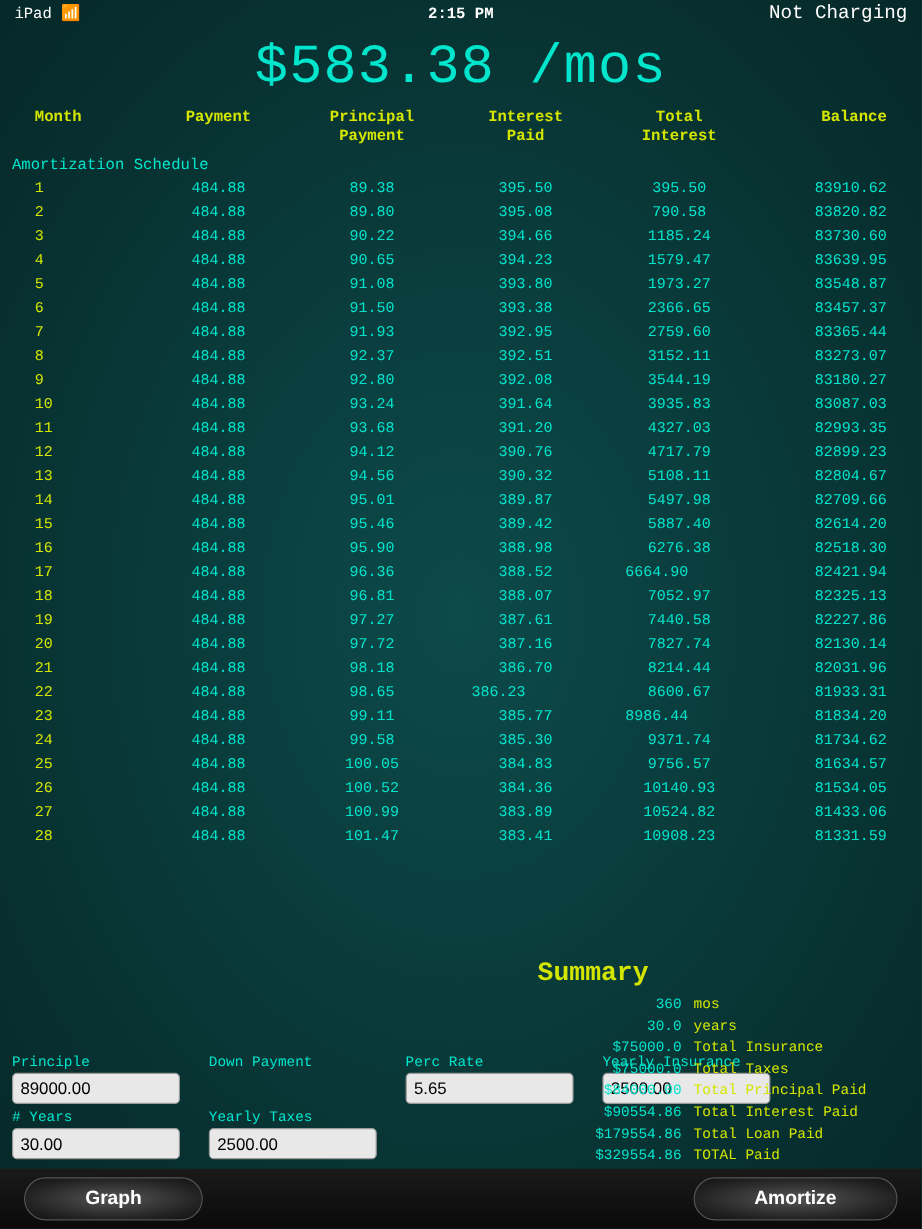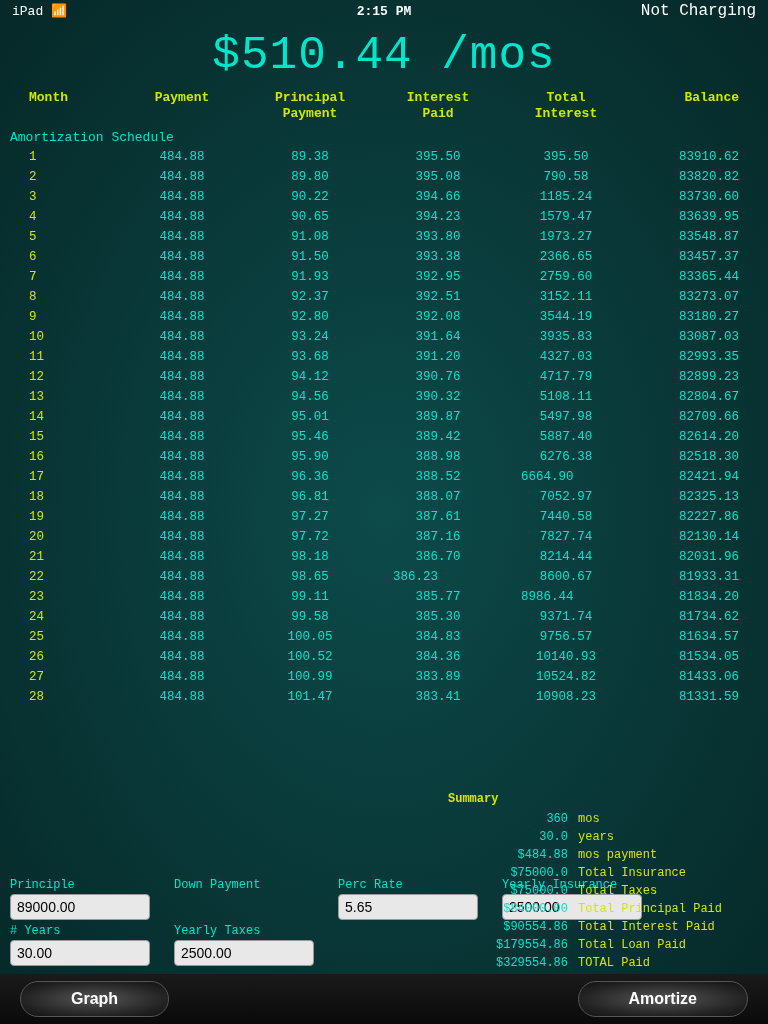--- a/index.html
+++ b/index.html
@@ -112,21 +112,21 @@
     
     #summary-area {
       position: absolute;
       bottom: 52px;
       right: 10px;
       width: 310px;
       font-size: 12px;
     }
     #summary-title {
       color: #d4e600;
-      font-size: 12px;
+      font-size: 22px;
       font-weight: bold;
       margin-bottom: 4px;
       text-align: left;
     }
     .summary-row {
       display: flex;
       justify-content: flex-start;
       color: #00e5cc;
       line-height: 18px;
     }
@@ -176,21 +176,21 @@
 <div id="status-bar">
   <div id="status-left">
     <span>iPad</span>
     <span>📶</span>
   </div>
   <div id="status-center">2:15 PM</div>
   <div id="status-right">Not Charging</div>
 </div>
 
 <div id="header">
-  <div id="main-amount">$510.44 /mos</div>
+  <div id="main-amount">$583.38 /mos</div>
 </div>
 
 <div id="table-header">
   <div class="col-month">Month</div>
   <div class="col-payment">Payment</div>
   <div class="col-principal-hdr">Principal<br>Payment</div>
   <div class="col-interest-hdr">Interest<br>Paid</div>
   <div class="col-interest-hdr">Total<br>Interest</div>
   <div class="col-balance">Balance</div>
 </div>
@@ -457,24 +457,20 @@
   <div id="summary-rows-container">
       <div class="summary-row">
     <span class="summary-val">360</span>
     <span class="summary-desc">mos</span>
   </div>
       <div class="summary-row">
     <span class="summary-val">30.0</span>
     <span class="summary-desc">years</span>
   </div>
       <div class="summary-row">
-    <span class="summary-val">$484.88</span>
-    <span class="summary-desc">mos payment</span>
-  </div>
-      <div class="summary-row">
     <span class="summary-val">$75000.0</span>
     <span class="summary-desc">Total Insurance</span>
   </div>
       <div class="summary-row">
     <span class="summary-val">$75000.0</span>
     <span class="summary-desc">Total Taxes</span>
   </div>
       <div class="summary-row">
     <span class="summary-val">$84000.00</span>
     <span class="summary-desc">Total Principal Paid</span>

